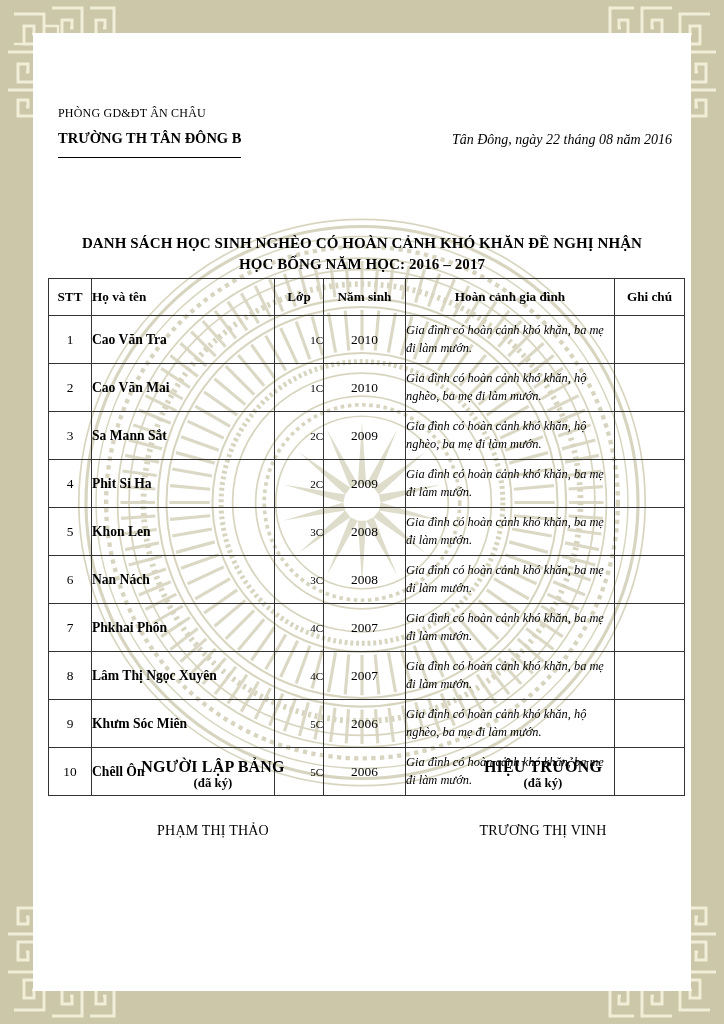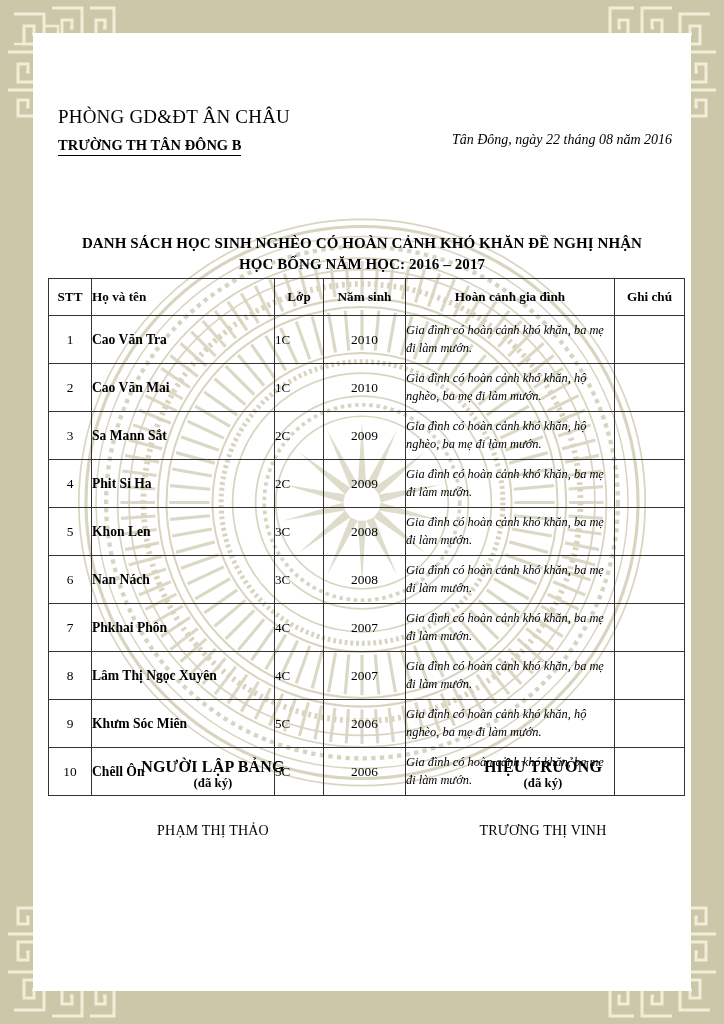--- a/index.html
+++ b/index.html
@@ -58,31 +58,31 @@
   }
 
   
   .hdr {
     position: absolute;
     left: 25px;
     top: 73px;
     width: 640px;
   }
   .hdr-office {
-    font-size: 19px;
+    font-size: 12px;
     letter-spacing: .2px;
     white-space: nowrap;
   }
   .hdr-school {
     font-size: 14.5px;
     font-weight: bold;
     margin-top: 9px;
     display: inline-block;
     border-bottom: 1.4px solid #000;
-    padding-bottom: 1px;
+    padding-bottom: 10px;
     white-space: nowrap;
   }
   .hdr-date {
     position: absolute;
     right: 26px;
     top: 26px;
     font-size: 14px;
     font-style: italic;
     white-space: nowrap;
   }
@@ -133,22 +133,22 @@
     text-align: center;
     font-size: 13.4px;
   }
   td.v-name {
     text-align: left;
     padding-left: 9px;
     font-size: 13.6px;
     font-weight: bold;
   }
   td.v-class {
-    text-align: left;
-    font-size: 13px;
+    text-align: right;
+    font-size: 11px;
   }
   td.v-year {
     text-align: center;
     font-size: 13.4px;
   }
   td.v-circ {
     text-align: left;
     padding: 3px 5px 3px 6px;
     font-size: 12.4px;
     font-style: italic;

